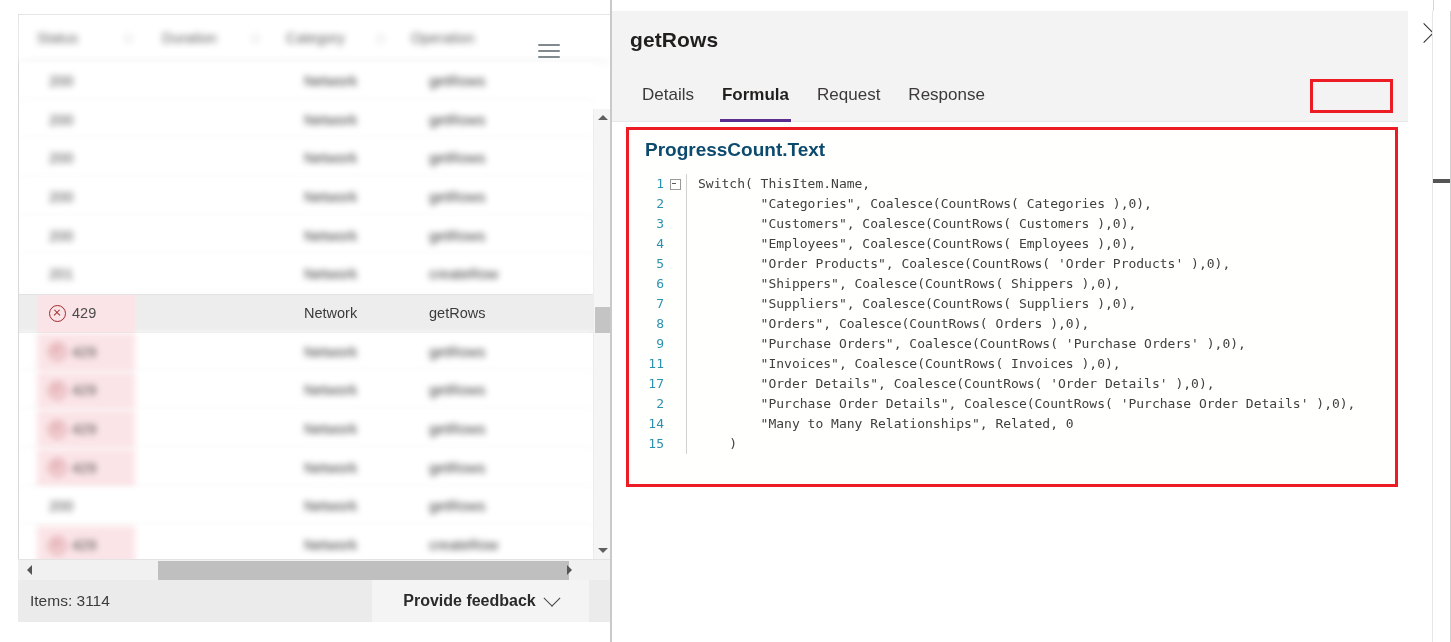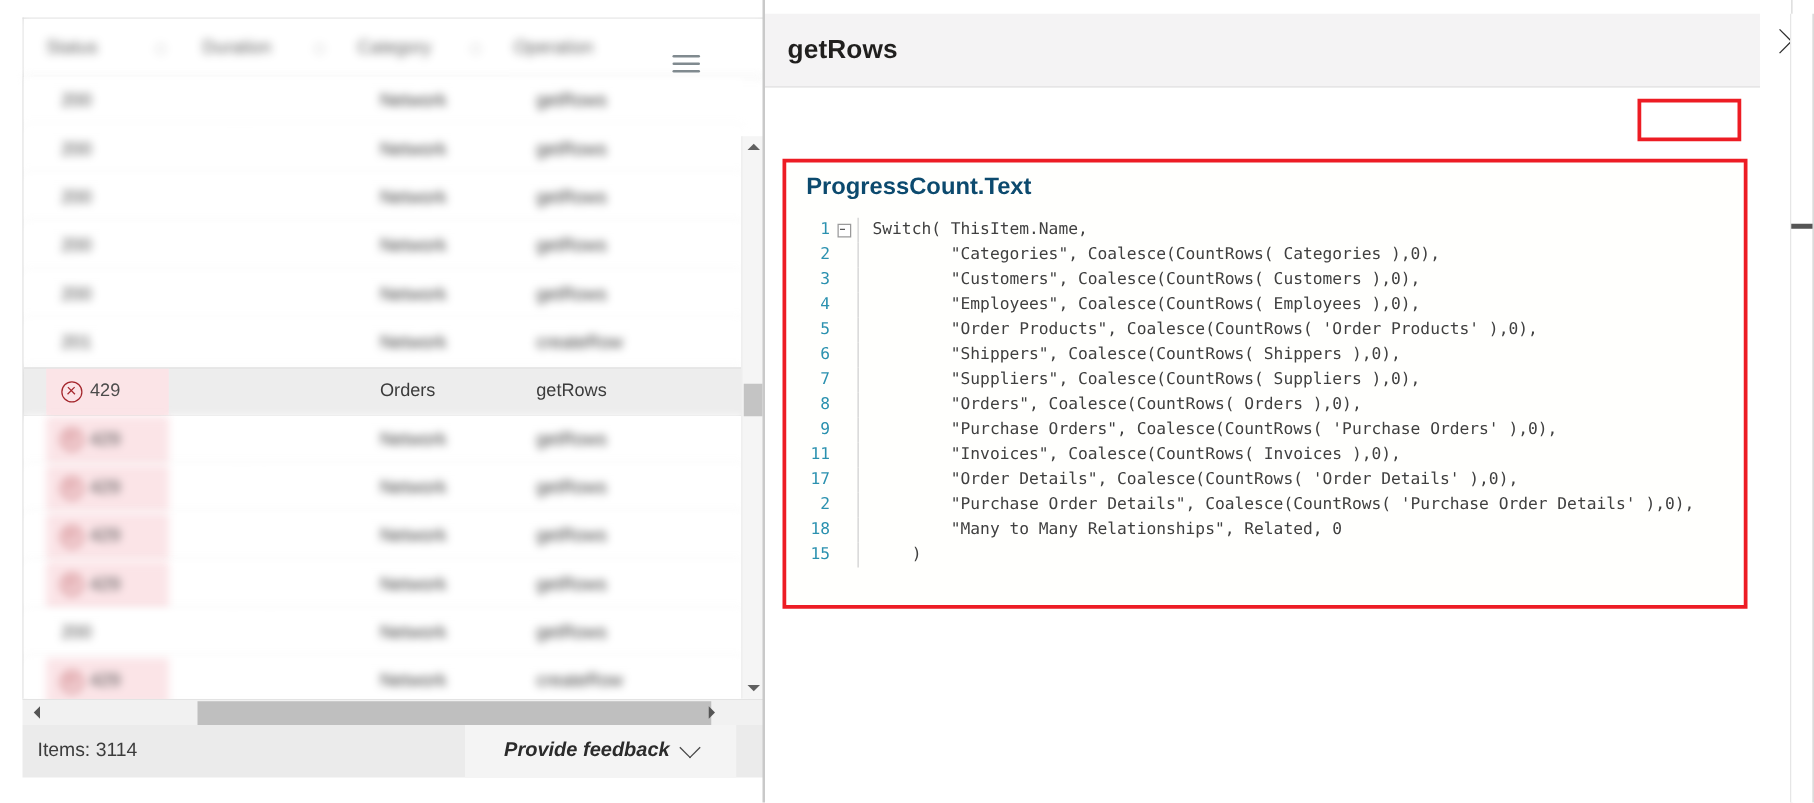--- a/index.html
+++ b/index.html
@@ -262,21 +262,20 @@
     height: 42px;
     background: #f4f4f4;
     display: flex;
     align-items: center;
     justify-content: center;
     gap: 10px;
     cursor: pointer;
     font-size: 16px;
     color: #2b2b2b;
     font-weight: 600;
-    font-style: italic;
   }
   .chev-down {
     width: 11px; height: 11px;
     border-right: 1.6px solid #444;
     border-bottom: 1.6px solid #444;
     transform: rotate(45deg) translate(-2px,-2px);
   }
 
   .panel-divider {
     position: absolute;
@@ -554,21 +553,21 @@
               <div class="cell c-duration">260.98</div>
               <div class="cell c-category">Network</div>
               <div class="cell c-operation">createRow</div>
             </div>
             <div class="row selected">
               <div class="cell c-status err">
                 <span class="err-icon"></span>
                 <span class="err-text">429</span>
               </div>
               <div class="cell c-duration">181.75</div>
-              <div class="cell c-category">Orders</div>
+              <div class="cell c-category">Network</div>
               <div class="cell c-operation">getRows</div>
             </div>
             <div class="row blurred">
               <div class="cell c-status err">
                 <span class="err-icon"></span>
                 <span class="err-text">429</span>
               </div>
               <div class="cell c-duration">178.2</div>
               <div class="cell c-category">Network</div>
               <div class="cell c-operation">getRows</div>
@@ -655,38 +654,52 @@
   <div id="right-panel">
 
     <div class="rp-header">
       <span class="rp-title">getRows</span>
     </div>
 
     <div class="collapse-btn">
       <span class="chev-right"></span>
     </div>
 
+    <div class="rp-tabs" id="rp-tabs">
+        <div class="tab">
+          <span>Details</span>
+        </div>
+        <div class="tab active">
+          <span>Formula</span>
+        </div>
+        <div class="tab">
+          <span>Request</span>
+        </div>
+        <div class="tab">
+          <span>Response</span>
+        </div>
+      </div>
     <div class="tab-highlight"></div>
 
     <div class="formula-box">
       <div class="formula-label">ProgressCount.Text</div>
       <div class="code-area" id="code-area">
           <div class="code-line"><span class="ln">1</span><span class="fold"><span class="fold-box"></span></span><span class="guide"></span><span class="gutter-pad"></span><span class="code-text">Switch( ThisItem.Name,</span></div>
           <div class="code-line"><span class="ln">2</span><span class="fold"></span><span class="guide"></span><span class="gutter-pad"></span><span class="code-text">        "Categories", Coalesce(CountRows( Categories ),0),</span></div>
           <div class="code-line"><span class="ln">3</span><span class="fold"></span><span class="guide"></span><span class="gutter-pad"></span><span class="code-text">        "Customers", Coalesce(CountRows( Customers ),0),</span></div>
           <div class="code-line"><span class="ln">4</span><span class="fold"></span><span class="guide"></span><span class="gutter-pad"></span><span class="code-text">        "Employees", Coalesce(CountRows( Employees ),0),</span></div>
           <div class="code-line"><span class="ln">5</span><span class="fold"></span><span class="guide"></span><span class="gutter-pad"></span><span class="code-text">        "Order Products", Coalesce(CountRows( 'Order Products' ),0),</span></div>
           <div class="code-line"><span class="ln">6</span><span class="fold"></span><span class="guide"></span><span class="gutter-pad"></span><span class="code-text">        "Shippers", Coalesce(CountRows( Shippers ),0),</span></div>
           <div class="code-line"><span class="ln">7</span><span class="fold"></span><span class="guide"></span><span class="gutter-pad"></span><span class="code-text">        "Suppliers", Coalesce(CountRows( Suppliers ),0),</span></div>
           <div class="code-line"><span class="ln">8</span><span class="fold"></span><span class="guide"></span><span class="gutter-pad"></span><span class="code-text">        "Orders", Coalesce(CountRows( Orders ),0),</span></div>
           <div class="code-line"><span class="ln">9</span><span class="fold"></span><span class="guide"></span><span class="gutter-pad"></span><span class="code-text">        "Purchase Orders", Coalesce(CountRows( 'Purchase Orders' ),0),</span></div>
           <div class="code-line"><span class="ln">11</span><span class="fold"></span><span class="guide"></span><span class="gutter-pad"></span><span class="code-text">        "Invoices", Coalesce(CountRows( Invoices ),0),</span></div>
           <div class="code-line"><span class="ln">17</span><span class="fold"></span><span class="guide"></span><span class="gutter-pad"></span><span class="code-text">        "Order Details", Coalesce(CountRows( 'Order Details' ),0),</span></div>
           <div class="code-line"><span class="ln">2</span><span class="fold"></span><span class="guide"></span><span class="gutter-pad"></span><span class="code-text">        "Purchase Order Details", Coalesce(CountRows( 'Purchase Order Details' ),0),</span></div>
-          <div class="code-line"><span class="ln">18</span><span class="fold"></span><span class="guide"></span><span class="gutter-pad"></span><span class="code-text">        "Many to Many Relationships", Related, 0</span></div>
+          <div class="code-line"><span class="ln">14</span><span class="fold"></span><span class="guide"></span><span class="gutter-pad"></span><span class="code-text">        "Many to Many Relationships", Related, 0</span></div>
           <div class="code-line"><span class="ln">15</span><span class="fold"></span><span class="guide"></span><span class="gutter-pad"></span><span class="code-text">    )</span></div>
         </div>
     </div>
 
     <div class="right-edge-line"></div>
     <div class="right-scroll">
       <div class="right-thumb"></div>
     </div>
   </div>
 

